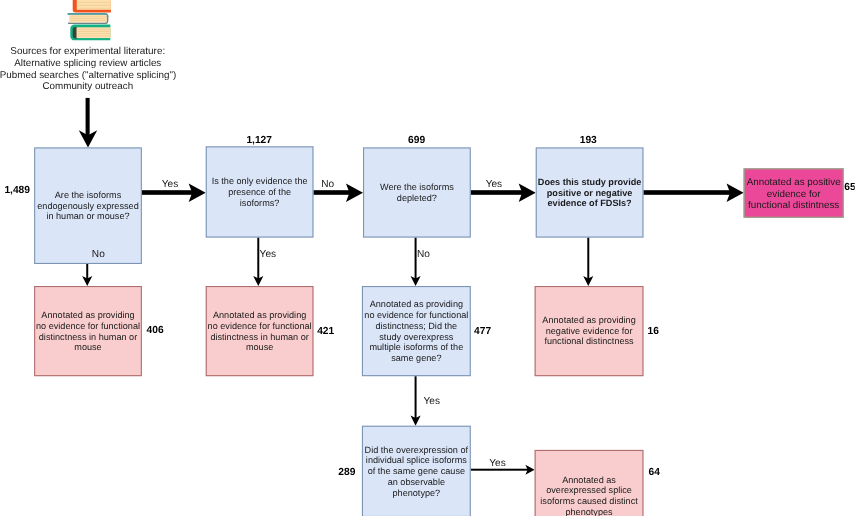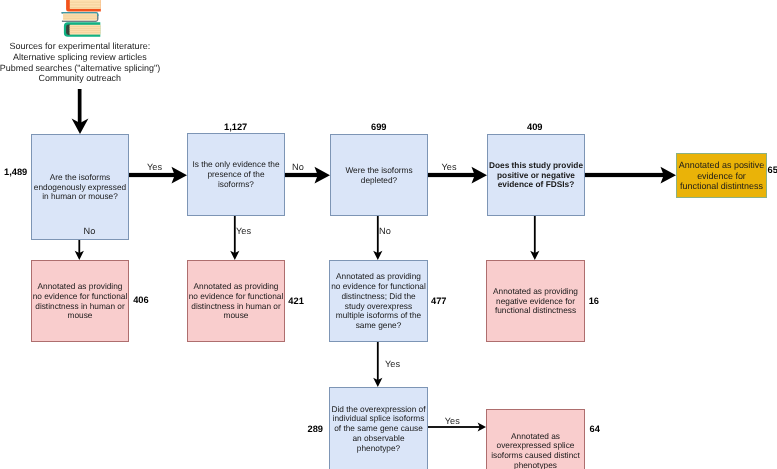--- a/index.html
+++ b/index.html
@@ -7,21 +7,21 @@
   body{width:777px;height:469px;background:#ffffff;overflow:hidden;
        font-family:"Liberation Sans",sans-serif;color:#1a1a1a;
        -webkit-font-smoothing:antialiased;text-rendering:geometricPrecision;}
   #root{position:relative;width:777px;height:469px;}
 
   .node{position:absolute;box-sizing:border-box;border:1px solid #000;
         display:flex;align-items:center;justify-content:center;text-align:center;}
   .node .txt{font-size:8.3px;line-height:9.75px;white-space:pre;position:relative;top:0.5px;}
   .decision{background:#dae5f8;border-color:#7d95b5;}
   .negative{background:#f9cdcd;border-color:#ae6e6e;}
-  .positive{background:#eab308;border-color:#8bb183;}
+  .positive{background:#ec4899;border-color:#8bb183;}
   .positive .txt{font-size:8.95px;line-height:10.5px;}
 
   .count{position:absolute;font-size:9.3px;font-weight:bold;white-space:nowrap;color:#000;}
   .edgelabel{position:absolute;font-size:9.2px;white-space:nowrap;color:#1a1a1a;}
 
   svg.arrows{position:absolute;left:0;top:0;width:777px;height:469px;overflow:visible;}
 
   .hdr{position:absolute;left:-0.2px;top:41px;width:160px;text-align:center;}
   .hdr .t{font-size:9.05px;font-weight:normal;line-height:11.1px;white-space:nowrap;}
   .hdr .l{font-size:8.95px;line-height:10.6px;white-space:nowrap;}
@@ -194,21 +194,21 @@
   <div class="node negative" style="left:486px;top:409px;width:99px;height:83px;">
     <div class="txt">Annotated as
 overexpressed splice
 isoforms caused distinct
 phenotypes</div>
   </div>
 
   <div class="count" style="left:4px;top:167px;">1,489</div>
   <div class="count" style="left:224px;top:122px;">1,127</div>
   <div class="count" style="left:371px;top:122px;">699</div>
-  <div class="count" style="left:527px;top:122px;">409</div>
+  <div class="count" style="left:527px;top:122px;">193</div>
   <div class="count" style="left:767.5px;top:165px;">65</div>
   <div class="count" style="left:133.2px;top:295.3px;">406</div>
   <div class="count" style="left:288.3px;top:295.6px;">421</div>
   <div class="count" style="left:431px;top:295.8px;">477</div>
   <div class="count" style="left:588.7px;top:295.5px;">16</div>
   <div class="count" style="left:307.5px;top:423.5px;">289</div>
   <div class="count" style="left:589.5px;top:423.5px;">64</div>
 
   <div class="edgelabel" style="left:147px;top:162px;">Yes</div>
   <div class="edgelabel" style="left:83.5px;top:226px;">No</div>

